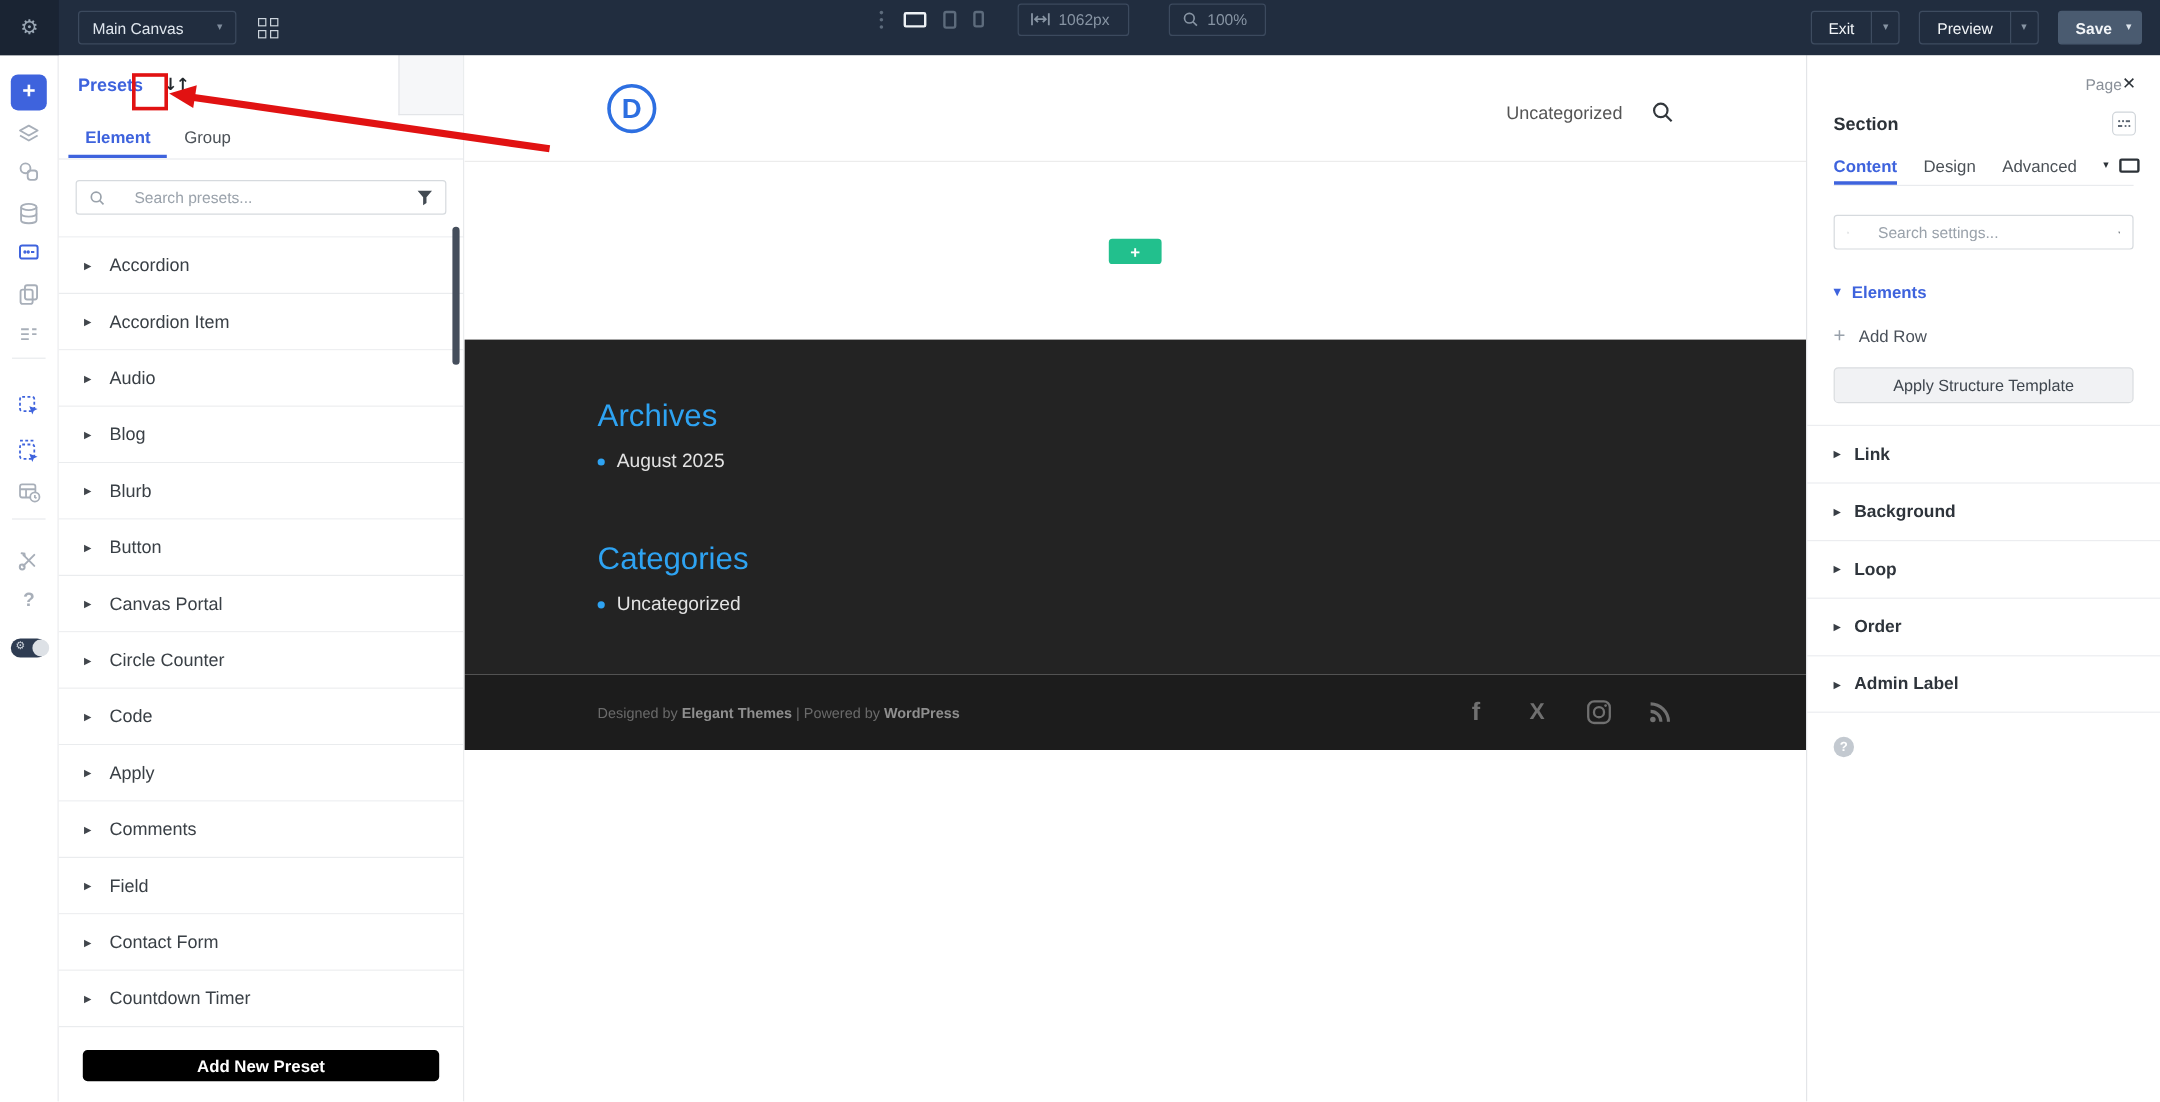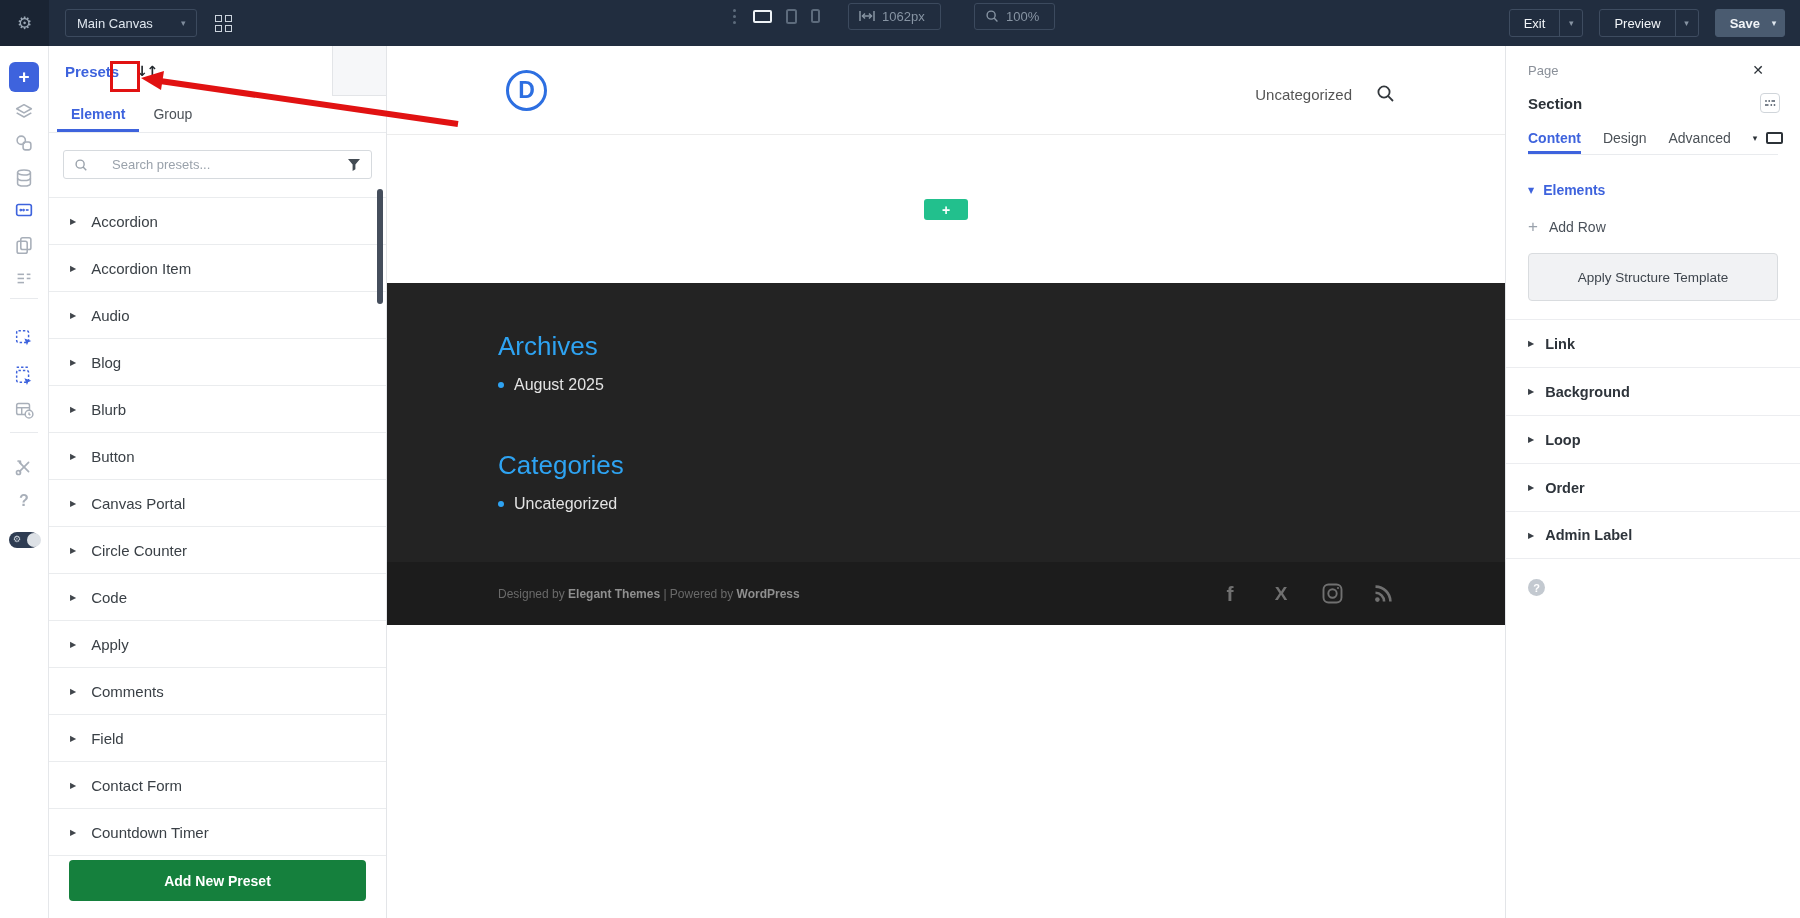--- a/index.html
+++ b/index.html
@@ -59,21 +59,21 @@
   .pp-tabs { height:37px; border-bottom:1px solid #e9ebee; display:flex; padding-left:8px; }
   .pp-tab { padding:0 14px; font-size:14px; color:#4b5157; display:flex; align-items:center; cursor:pointer; }
   .pp-tab.active { color:#3e63dd; font-weight:700; box-shadow:inset 0 -3px 0 #3e63dd; }
   .searchbox { margin:17px 14px 0; height:29px; border:1px solid #d6dade; border-radius:3px; display:flex; align-items:center; padding:0 10px; gap:24px; background:#fff; }
   .searchbox input { border:none; outline:none; flex:1; font-size:13px; color:#555; font-family:"Liberation Sans", sans-serif; }
   .searchbox input::placeholder { color:#9aa2ab; }
   .pp-list { margin-top:18px; border-top:1px solid #eaecee; }
   .pp-row { height:47px; border-bottom:1px solid #eaecee; display:flex; align-items:center; gap:15px; padding-left:21px; cursor:pointer; background:#fff; }
   .caret-r { font-size:8px; color:#41464c; font-family:"DejaVu Sans", sans-serif; }
   .pp-row-label { font-size:15px; color:#3a4046; }
-  .pp-addbtn { position:absolute; left:20px; right:20px; bottom:17px; height:41px; background:#15803d; border-radius:4px; color:#fff; font-size:14px; font-weight:700; display:flex; align-items:center; justify-content:center; cursor:pointer; }
+  .pp-addbtn { position:absolute; left:20px; right:20px; bottom:17px; height:26px; background:#000000; border-radius:4px; color:#fff; font-size:14px; font-weight:700; display:flex; align-items:center; justify-content:center; cursor:pointer; }
   .pp-scrollbar { position:absolute; right:3px; top:143px; width:6px; height:115px; background:#454e5c; border-radius:3px; cursor:grab; }
 
   
   .canvas { flex:1; background:#fff; position:relative; overflow:hidden; }
   .page-header { height:89px; border-bottom:1px solid #ececec; position:relative; background:#fff; }
   .site-logo { position:absolute; left:119px; top:24px; width:41px; height:41px; border:3px solid #2d6fe1; border-radius:50%; color:#2d6fe1; font-size:23px; font-weight:700; display:flex; align-items:center; justify-content:center; }
   .site-nav { position:absolute; right:153px; top:40px; font-size:15px; color:#555; cursor:pointer; }
   .hdr-search { position:absolute; right:110px; top:38px; cursor:pointer; }
   .add-section-btn { position:absolute; left:50%; transform:translateX(-50%); top:153px; width:44px; height:21px; background:#22c08d; border-radius:3px; color:#fff; font-size:14px; font-weight:700; display:flex; align-items:center; justify-content:center; cursor:pointer; }
   .dark-section { position:absolute; left:0; right:0; top:237px; height:279px; background:#232323; }
@@ -87,40 +87,40 @@
   .page-footer { position:absolute; left:0; right:0; top:516px; height:63px; background:#1c1c1c; display:flex; align-items:center; justify-content:space-between; padding:0 111px; }
   .credits { font-size:12px; color:#6a6a6a; }
   .credits b { color:#8f8f8f; cursor:pointer; }
   .socials { display:flex; align-items:center; gap:29px; }
   .soc { color:#707070; display:flex; align-items:center; justify-content:center; width:22px; height:24px; cursor:pointer; }
   .soc-f { font-size:21px; font-weight:700; }
   .soc-x { font-size:19px; font-weight:700; }
 
   
   .right-panel { width:295px; flex:0 0 295px; background:#fff; border-left:1px solid #e3e5e8; position:relative; }
-  .rp-row1 { margin:16px 36px 0 22px; display:flex; justify-content:space-between; align-items:center;gap:12px; }
+  .rp-row1 { margin:16px 20px 0 22px; display:flex; justify-content:flex-end; align-items:center; }
   .rp-breadcrumb { font-size:13px; color:#8a9099; }
   .rp-close { font-size:14px; color:#2c3238; cursor:pointer; font-family:"DejaVu Sans", sans-serif; }
   .rp-row2 { margin:15px 20px 0 22px; display:flex; justify-content:space-between; align-items:center;gap:36px; }
   .rp-title { font-size:15px; font-weight:700; color:#2c3238; }
   .rp-preset-btn { width:20px; height:20px; border:1px solid #d0d5da; border-radius:4px; display:flex; align-items:center; justify-content:center; cursor:pointer; }
   .rp-tabs { margin:8px 22px 0; border-bottom:1px solid #e9ebee; display:flex; align-items:center; height:34px; }
   .rp-tab { margin-right:22px; height:100%; display:flex; align-items:center; font-size:14px; color:#4b5157; cursor:pointer; }
   .rp-tab.active { color:#3e63dd; font-weight:700; box-shadow:inset 0 -3px 0 #3e63dd; }
   .rp-tab-extra { margin-left:auto; display:flex; align-items:center; gap:9px; }
   .rp-chev { font-size:9px; color:#2c3238; font-family:"DejaVu Sans", sans-serif; cursor:pointer; }
   .rp-monitor { width:17px; height:12px; border:2px solid #2c3238; border-radius:2px; cursor:pointer; }
   .rp-search { margin:24px 22px 0; }
   .rp-elements { margin:27px 22px 0; display:flex; align-items:center; gap:9px; cursor:pointer; }
   .caret-d { font-size:8px; color:#3e63dd; font-family:"DejaVu Sans", sans-serif; }
   .rp-elements-label { font-size:14px; font-weight:700; color:#3e63dd; }
   .rp-addrow { margin:20px 22px 0; display:flex; align-items:center; gap:11px; cursor:pointer; }
   .rp-addrow .plus { color:#99a1ab; font-size:17px; font-weight:400; line-height:1; }
   .rp-addrow-label { font-size:14px; color:#4a515a; }
-  .rp-apply { margin:18px 22px 0; height:48px; background:#f1f2f4; border:1px solid #d9dcdf; border-radius:4px; display:flex; align-items:center; justify-content:center; font-size:13.5px; color:#3f464e; cursor:pointer; }
+  .rp-apply { margin:18px 22px 0; height:30px; background:#f1f2f4; border:1px solid #d9dcdf; border-radius:4px; display:flex; align-items:center; justify-content:center; font-size:13.5px; color:#3f464e; cursor:pointer; }
   .rp-groups { margin-top:18px; }
   .rp-group { height:48px; border-top:1px solid #ecedf0; display:flex; align-items:center; gap:11px; padding:0 22px; cursor:pointer; }
   .rp-group:last-child { border-bottom:1px solid #ecedf0; }
   .rp-group .caret-r { color:#383e45; }
   .rp-group-label { font-size:14.5px; font-weight:600; color:#2e343b; }
   .rp-help { margin:20px 22px; width:17px; height:17px; border-radius:50%; background:#c3c9d0; color:#fff; font-size:11px; font-weight:700; display:flex; align-items:center; justify-content:center; cursor:pointer; }
 
   
   .anno-box { position:absolute; left:110px; top:61px; width:30px; height:31px; border:3px solid #e11212; z-index:60; pointer-events:none; }
   .anno-arrow { position:absolute; left:0; top:0; z-index:59; pointer-events:none; }
@@ -450,20 +450,30 @@
     </div>
     <div class="rp-tabs">
       <div class="rp-tab active">Content</div>
       <div class="rp-tab">Design</div>
       <div class="rp-tab">Advanced</div>
       <div class="rp-tab-extra">
         <span class="rp-chev">▾</span>
         <span class="rp-monitor"></span>
       </div>
     </div>
+    <div class="searchbox rp-search">
+      <svg class="icn" width="14" height="14" viewBox="0 0 16 16">
+          <circle cx="7" cy="7" r="4.6" stroke="#9aa2ab" stroke-width="1.6" fill="none"></circle>
+          <line x1="10.4" y1="10.4" x2="14" y2="14" stroke="#9aa2ab" stroke-width="1.6"></line>
+        </svg>
+      <input placeholder="Search settings..." style="">
+      <svg class="icn" width="14" height="14" viewBox="0 0 14 14">
+          <path d="M1 1 h12 l-4.6 5.4 v4.8 l-2.8 1.8 v-6.6 Z" fill="#434b53"></path>
+        </svg>
+    </div>
 
     <div class="rp-elements">
       <span class="caret-d">▼</span>
       <span class="rp-elements-label">Elements</span>
     </div>
     <div class="rp-addrow">
       <span class="plus">+</span>
       <span class="rp-addrow-label">Add Row</span>
     </div>
     <div class="rp-apply">Apply Structure Template</div>

